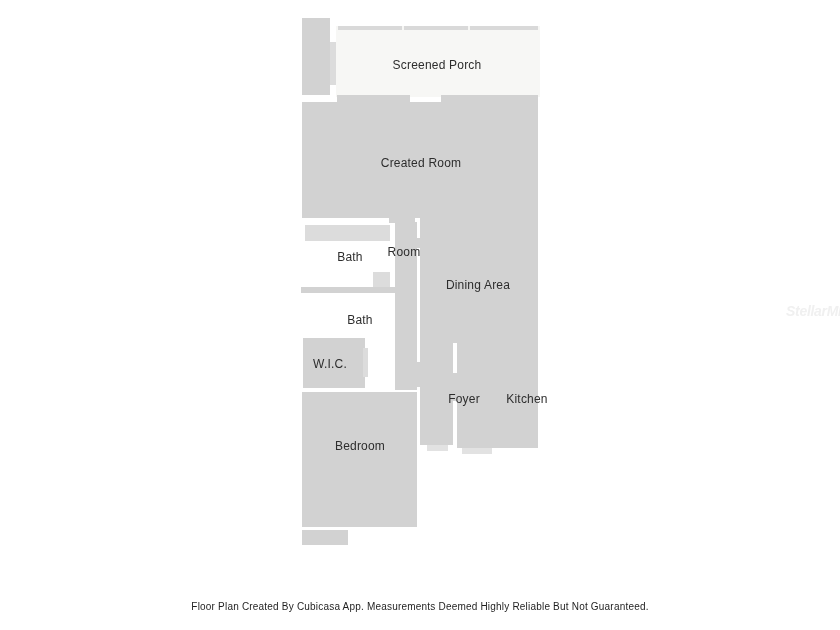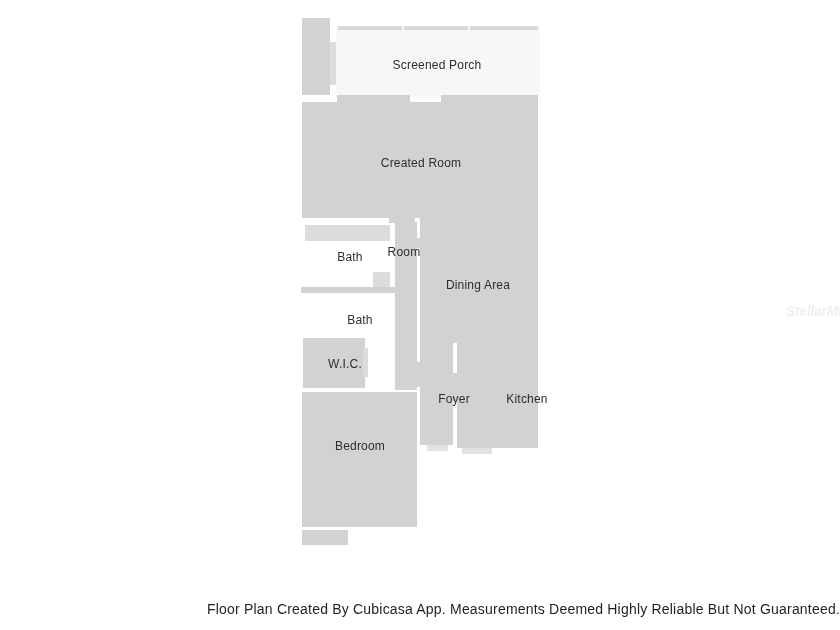--- a/index.html
+++ b/index.html
@@ -19,22 +19,22 @@
     font-size: 12px;
     color: #2d2d2d;
     white-space: nowrap;
     letter-spacing: 0.2px;
   }
   .caption {
     position: absolute;
     left: 0;
     right: 0;
     top: 601px;
-    text-align: right;
-    font-size: 14px;
+    text-align: center;
+    font-size: 10px;
     color: #1f1f1f;
     letter-spacing: 0.2px;
   }
   .watermark {
     position: absolute;
     left: 786px;
     top: 303px;
     font-size: 14px;
     font-weight: bold;
     font-style: italic;
@@ -73,20 +73,20 @@
       <div class="shape" style="left: 427px; top: 445px; width: 21px; height: 6px; background: rgb(226, 226, 226);"></div>
       <div class="shape" style="left: 462px; top: 448px; width: 30px; height: 6px; background: rgb(226, 226, 226);"></div>
       <div class="shape" style="left: 302px; top: 392px; width: 115px; height: 135px; background: rgb(210, 210, 210);"></div>
       <div class="shape" style="left: 302px; top: 530px; width: 46px; height: 15px; background: rgb(210, 210, 210);"></div>
       <div class="room-label" style="left: 437px; top: 65px; color: rgb(45, 45, 45);">Screened Porch</div>
       <div class="room-label" style="left: 421px; top: 163px; color: rgb(45, 45, 45);">Created Room</div>
       <div class="room-label" style="left: 350px; top: 257px; color: rgb(45, 45, 45);">Bath</div>
       <div class="room-label" style="left: 404px; top: 252px; color: rgb(45, 45, 45);">Room</div>
       <div class="room-label" style="left: 360px; top: 320px; color: rgb(45, 45, 45);">Bath</div>
       <div class="room-label" style="left: 478px; top: 285px; color: rgb(45, 45, 45);">Dining Area</div>
-      <div class="room-label" style="left: 345px; top: 364px; color: rgb(45, 45, 45);">W.I.C.</div>
-      <div class="room-label" style="left: 445px; top: 399px; color: rgb(45, 45, 45); padding-left: 18px;">Foyer</div>
+      <div class="room-label" style="left: 330px; top: 364px; color: rgb(45, 45, 45);">W.I.C.</div>
+      <div class="room-label" style="left: 455px; top: 399px; color: rgb(45, 45, 45); padding-left: 18px;">Foyer</div>
       <div class="room-label" style="left: 527px; top: 399px; color: rgb(45, 45, 45);">Kitchen</div>
       <div class="room-label" style="left: 360px; top: 446px; color: rgb(45, 45, 45);">Bedroom</div>
     </div>
   <div class="watermark">StellarMLS</div>
   <div class="caption">Floor Plan Created By Cubicasa App. Measurements Deemed Highly Reliable But Not Guaranteed.</div>
 </div>
 
 </body></html>

